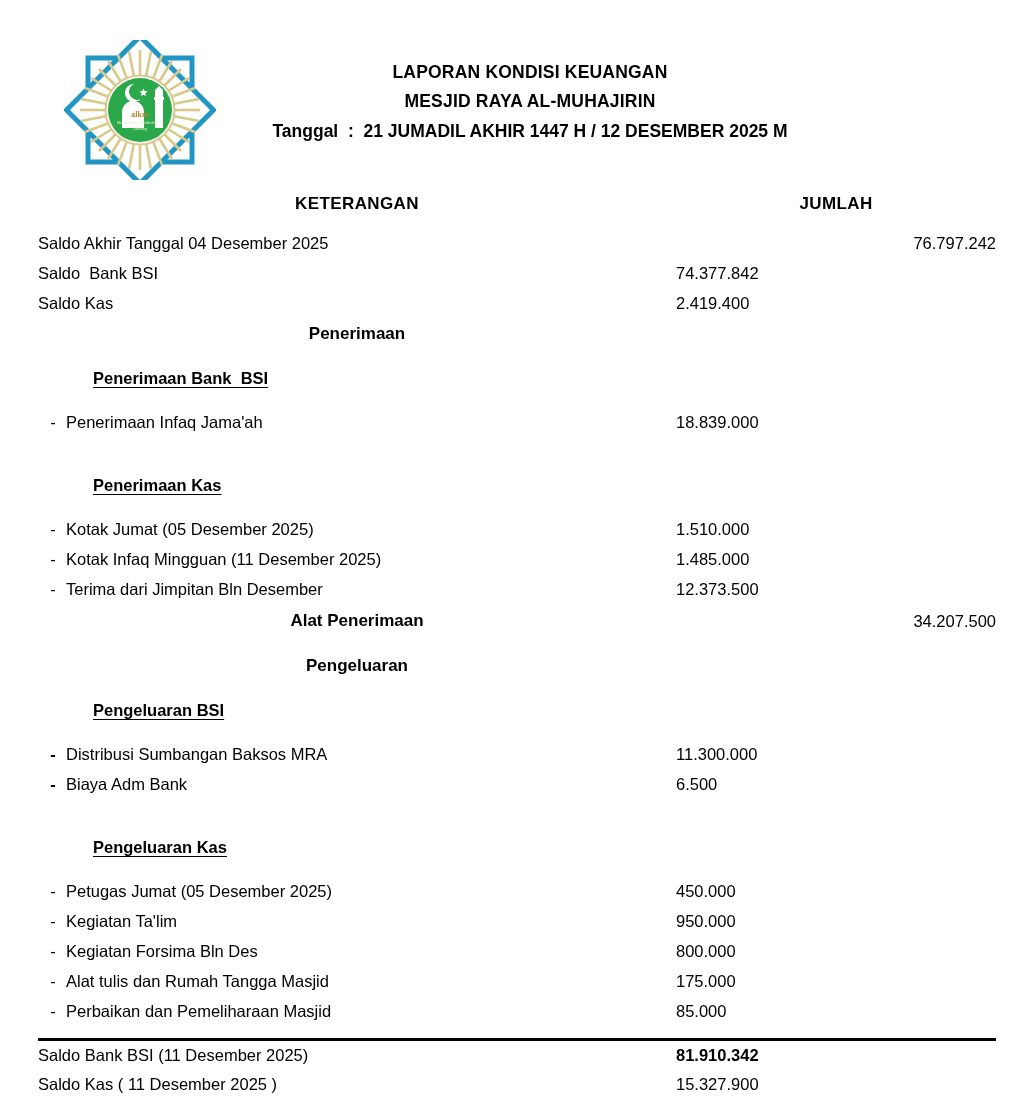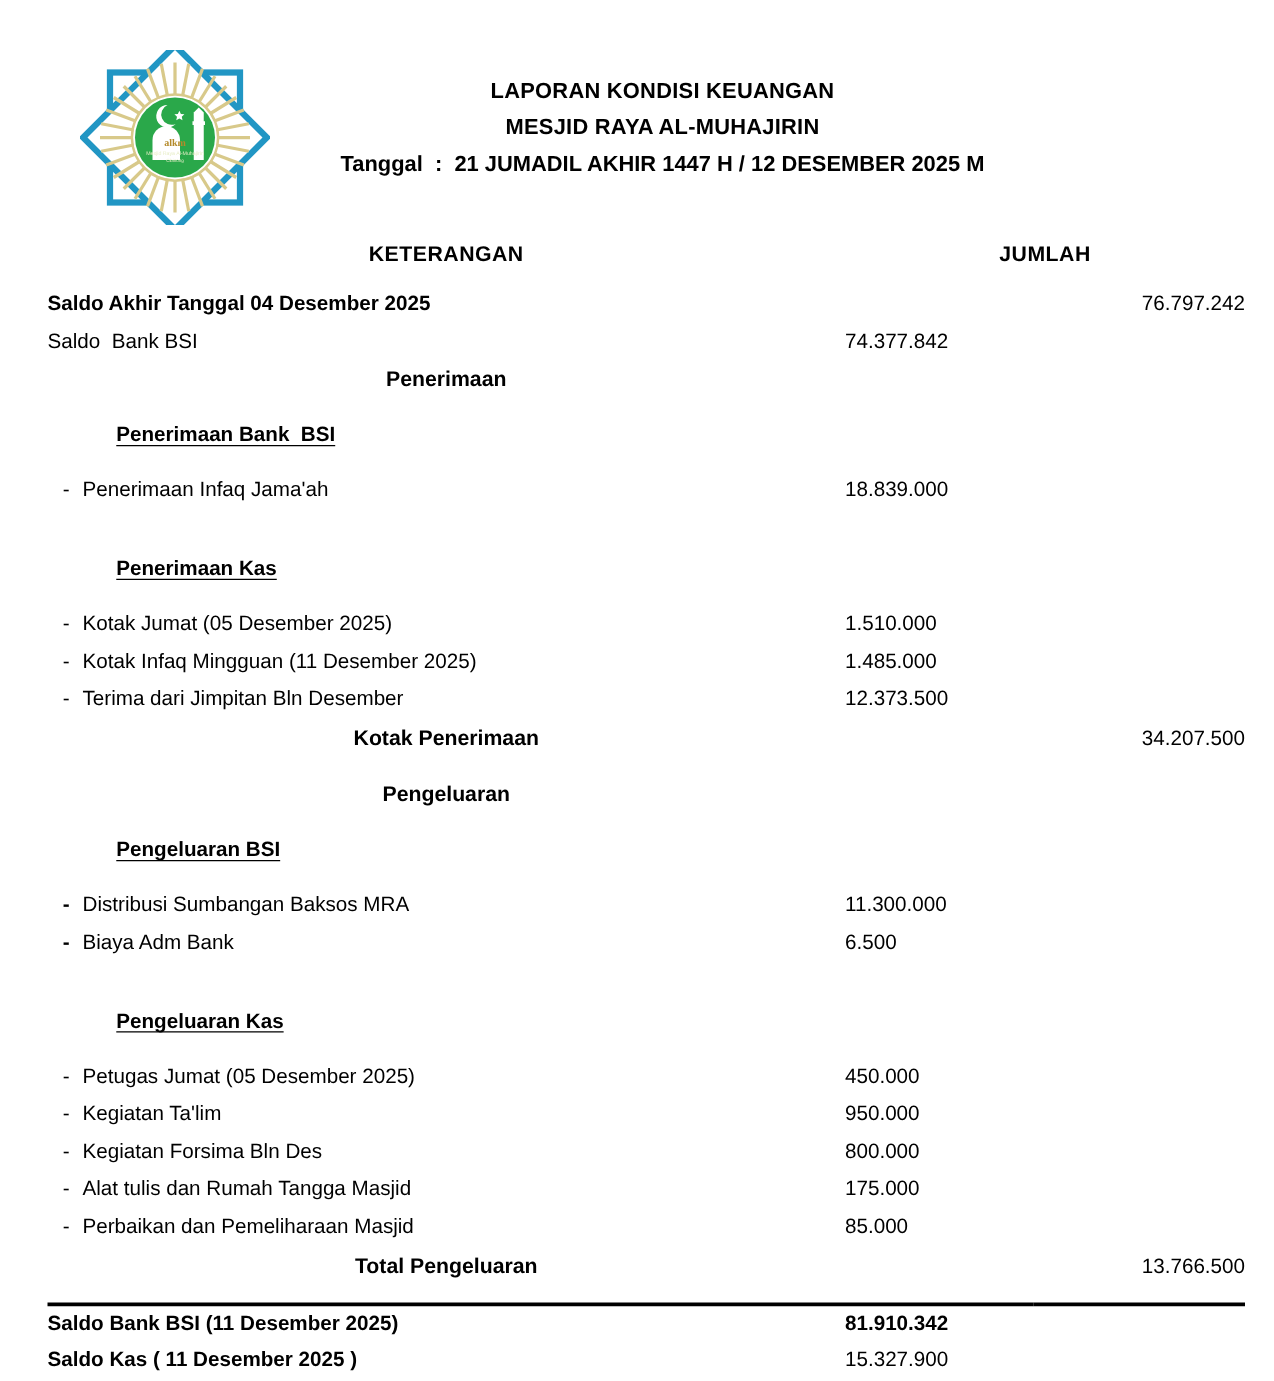--- a/index.html
+++ b/index.html
@@ -105,21 +105,21 @@
   }
   .bullet {
     width: 26px;
     flex: 0 0 26px;
     text-align: center;
     padding-left: 2px;
   }
   .bullet.bold { font-weight: bold; }
   .bullet-text { white-space: pre; }
 
-  .bold { font-weight: bold; }
+  .bold { font-weight: normal; }
   .underline-head {
     font-weight: bold;
     text-decoration: underline;
     text-underline-offset: 3px;
     white-space: pre;
   }
 
   .num {
     text-align: left;
     padding-right: 9px;
@@ -251,20 +251,25 @@
         <tr class="row-h">
           <td class="ket bold edge-l">Saldo Akhir Tanggal 04 Desember 2025</td>
           <td class="sep"></td>
           <td class="num-bold sep edge-r">76.797.242</td>
         </tr>
         <tr class="row-h">
           <td class="ket edge-l">Saldo  Bank BSI</td>
           <td class="num sep">74.377.842</td>
           <td class="sep edge-r"></td>
         </tr>
+        <tr class="row-h">
+          <td class="ket edge-l">Saldo Kas</td>
+          <td class="num sep">2.419.400</td>
+          <td class="sep edge-r"></td>
+        </tr>
 
         <tr>
           <td class="sec-head-cell edge-l">Penerimaan</td>
           <td class="sep"></td>
           <td class="sep edge-r"></td>
         </tr>
 
         <tr class="row-h">
           <td class="ket-indent edge-l">
             <span class="underline-head">Penerimaan Bank  BSI</span>
@@ -321,21 +326,21 @@
             <div class="ket-bullet-wrap">
               <span class="bullet">-</span>
               <span class="bullet-text">Terima dari Jimpitan Bln Desember</span>
             </div>
           </td>
           <td class="num sep">12.373.500</td>
           <td class="sep edge-r"></td>
         </tr>
 
         <tr>
-          <td class="total-cell total-label edge-l">Kotak Penerimaan</td>
+          <td class="total-cell total-label edge-l">Alat Penerimaan</td>
           <td class="total-cell sep"></td>
           <td class="total-cell num-bold sep edge-r">34.207.500</td>
         </tr>
 
         <tr>
           <td class="blank-strip edge-l"></td>
           <td class="blank-strip sep"></td>
           <td class="blank-strip sep edge-r"></td>
         </tr>
 
@@ -430,25 +435,20 @@
           <td class="edge-l">
             <div class="ket-bullet-wrap">
               <span class="bullet">-</span>
               <span class="bullet-text">Perbaikan dan Pemeliharaan Masjid</span>
             </div>
           </td>
           <td class="num sep">85.000</td>
           <td class="sep edge-r"></td>
         </tr>
 
-        <tr>
-          <td class="total-cell total-label edge-l">Total Pengeluaran</td>
-          <td class="total-cell sep"></td>
-          <td class="total-cell num-bold sep edge-r">13.766.500</td>
-        </tr>
 
         <tr>
           <td class="blank-strip edge-l"></td>
           <td class="blank-strip sep"></td>
           <td class="blank-strip sep edge-r"></td>
         </tr>
 
         <tr class="row-h">
           <td class="ket-indent bold edge-l" style="border-top:3px solid #000;">Saldo Bank BSI (11 Desember 2025)</td>
           <td class="num sep" style="border-top:3px solid #000;font-weight:bold;">81.910.342</td>

